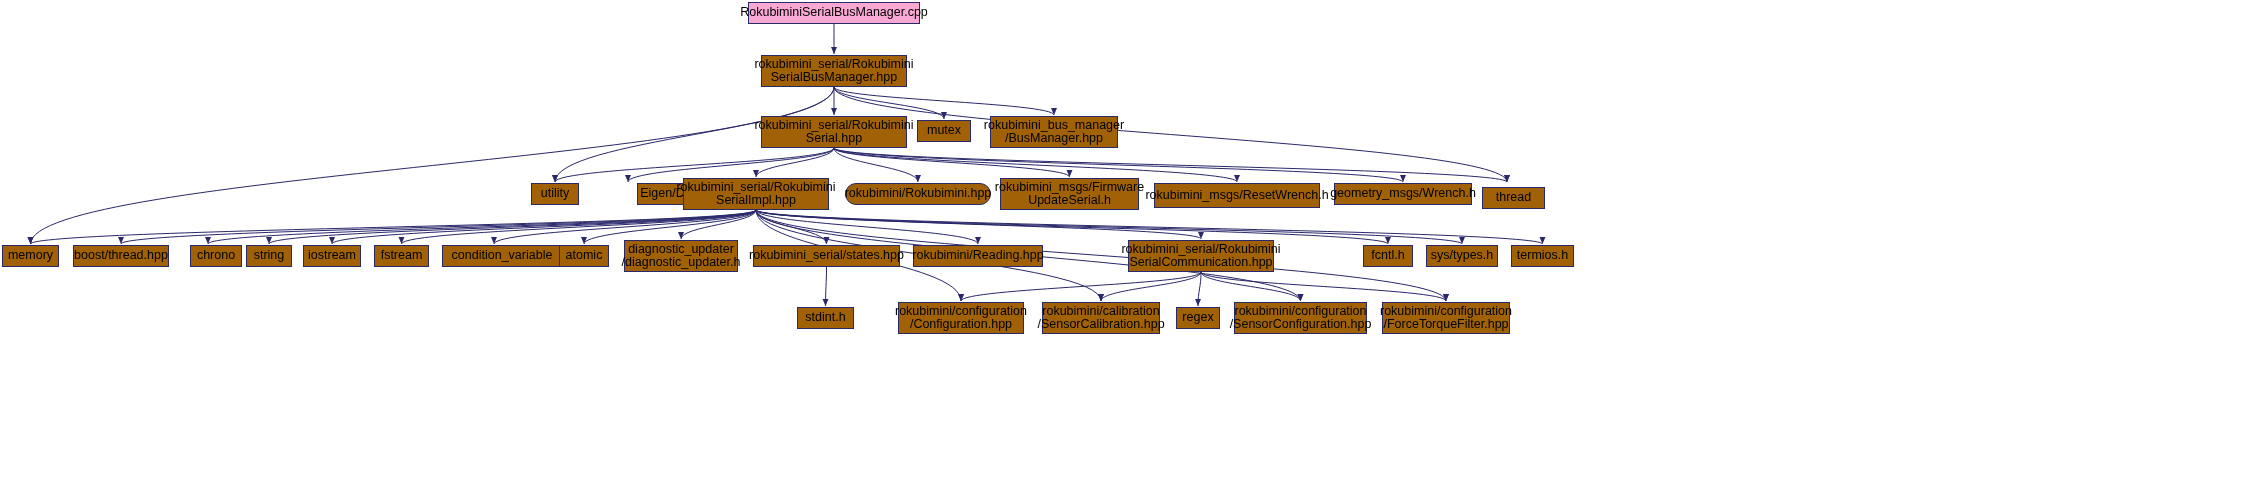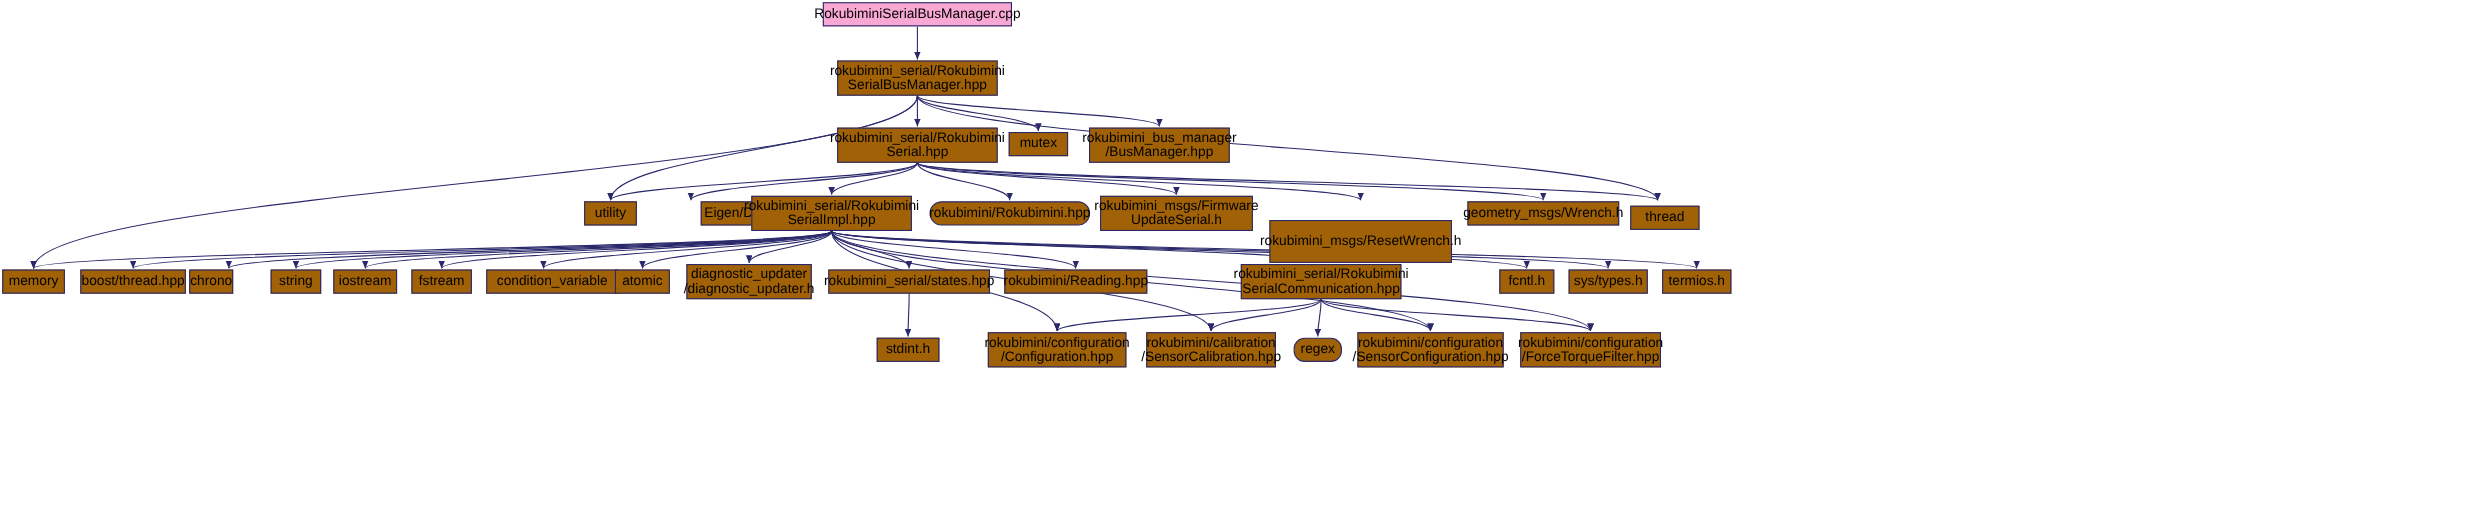--- a/index.html
+++ b/index.html
@@ -105,44 +105,44 @@
       <div class="node" style="left: 917px; top: 120px; width: 54px; height: 22px;">mutex</div>
       <div class="node" style="left: 990px; top: 116px; width: 128px; height: 32px;">rokubimini_bus_manager
 /BusManager.hpp</div>
       <div class="node" style="left: 531px; top: 183px; width: 48px; height: 22px;">utility</div>
       <div class="node" style="left: 589px; top: 183px; width: 78px; height: 22px; margin-left: 48px;">Eigen/Dense</div>
       <div class="node" style="left: 683px; top: 178px; width: 146px; height: 32px;">rokubimini_serial/Rokubimini
 SerialImpl.hpp</div>
       <div class="node" style="left: 845px; top: 183px; width: 146px; height: 22px; border-radius: 11px;">rokubimini/Rokubimini.hpp</div>
       <div class="node" style="left: 1000px; top: 178px; width: 139px; height: 32px;">rokubimini_msgs/Firmware
 UpdateSerial.h</div>
-      <div class="node" style="left: 1154px; top: 200px; width: 166px; height: 39px;">rokubimini_msgs/ResetWrench.h</div>
+      <div class="node" style="left: 1154px; top: 183px; width: 166px; height: 25px;">rokubimini_msgs/ResetWrench.h</div>
       <div class="node" style="left: 1334px; top: 183px; width: 138px; height: 22px;">geometry_msgs/Wrench.h</div>
       <div class="node" style="left: 1482px; top: 187px; width: 63px; height: 22px;">thread</div>
       <div class="node" style="left: 2px; top: 245px; width: 57px; height: 22px;">memory</div>
       <div class="node" style="left: 73px; top: 245px; width: 96px; height: 22px;">boost/thread.hpp</div>
-      <div class="node" style="left: 172px; top: 245px; width: 40px; height: 22px;">chrono</div>
+      <div class="node" style="left: 190px; top: 245px; width: 52px; height: 22px;">chrono</div>
       <div class="node" style="left: 246px; top: 245px; width: 46px; height: 22px;">string</div>
       <div class="node" style="left: 303px; top: 245px; width: 58px; height: 22px;">iostream</div>
       <div class="node" style="left: 374px; top: 245px; width: 55px; height: 22px;">fstream</div>
       <div class="node" style="left: 442px; top: 245px; width: 120px; height: 22px;">condition_variable</div>
       <div class="node" style="left: 559px; top: 245px; width: 50px; height: 22px;">atomic</div>
       <div class="node" style="left: 624px; top: 240px; width: 114px; height: 32px;">diagnostic_updater
 /diagnostic_updater.h</div>
       <div class="node" style="left: 753px; top: 245px; width: 147px; height: 22px;">rokubimini_serial/states.hpp</div>
       <div class="node" style="left: 913px; top: 245px; width: 130px; height: 22px;">rokubimini/Reading.hpp</div>
       <div class="node" style="left: 1128px; top: 240px; width: 146px; height: 32px;">rokubimini_serial/Rokubimini
 SerialCommunication.hpp</div>
       <div class="node" style="left: 1363px; top: 245px; width: 50px; height: 22px;">fcntl.h</div>
       <div class="node" style="left: 1426px; top: 245px; width: 72px; height: 22px; text-align: right;">sys/types.h</div>
       <div class="node" style="left: 1511px; top: 245px; width: 63px; height: 22px;">termios.h</div>
       <div class="node" style="left: 797px; top: 307px; width: 57px; height: 22px;">stdint.h</div>
       <div class="node" style="left: 898px; top: 302px; width: 126px; height: 32px;">rokubimini/configuration
 /Configuration.hpp</div>
       <div class="node" style="left: 1042px; top: 302px; width: 118px; height: 32px;">rokubimini/calibration
 /SensorCalibration.hpp</div>
-      <div class="node" style="left: 1176px; top: 307px; width: 44px; height: 22px; border-radius: 10px;">regex</div>
+      <div class="node" style="left: 1176px; top: 307px; width: 44px; height: 22px;">regex</div>
       <div class="node" style="left: 1234px; top: 302px; width: 133px; height: 32px;">rokubimini/configuration
 /SensorConfiguration.hpp</div>
       <div class="node" style="left: 1382px; top: 302px; width: 128px; height: 32px;">rokubimini/configuration
 /ForceTorqueFilter.hpp</div>
     </div>
 </div>
 
 </body></html>

